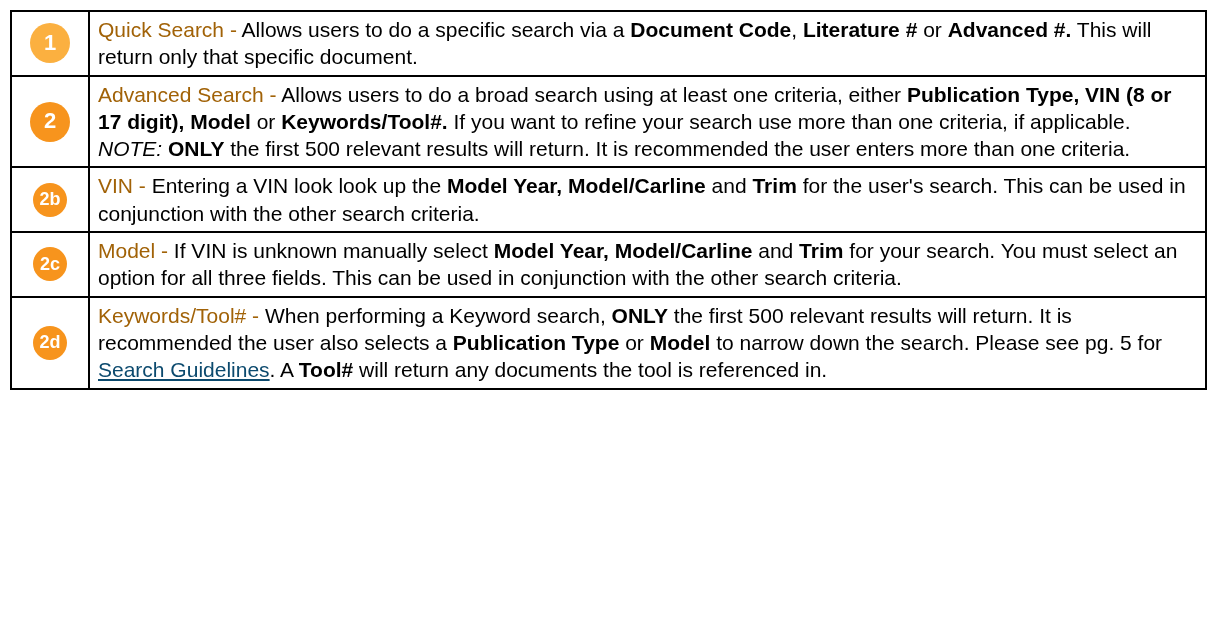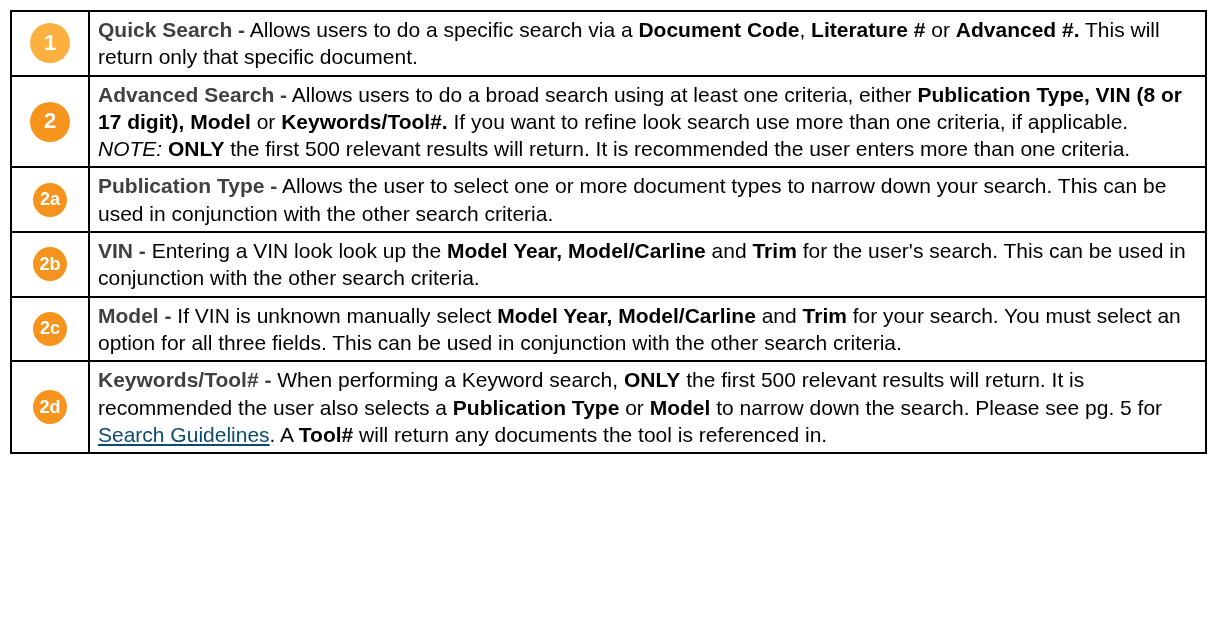--- a/index.html
+++ b/index.html
@@ -40,22 +40,22 @@
   }
   .badge.small {
     width: 34px;
     height: 34px;
     font-size: 18px;
   }
   .badge.light {
     background: #fbb040;
   }
   .title-label {
-    color: #404040;
-    font-weight: 700;
+    color: #a16207;
+    font-weight: 400;
   }
   .note-label {
     font-weight: 400;
     font-style: italic;
   }
   .bold { font-weight: 700; margin-top: 48px; }
   .link {
     color: #0c4a6e;
     text-decoration: underline;
   }
@@ -73,33 +73,25 @@
     <td>
       <span class="title-label">Quick Search -</span><span> Allows users to do a specific search via a </span><span class="bold">Document Code</span><span>, </span><span class="bold">Literature #</span><span> or </span><span class="bold">Advanced #.</span><span> This will return only that specific document.</span>
     </td>
   </tr>
 
   <tr>
     <td class="badge-cell">
       <span class="badge">2</span>
     </td>
     <td>
-      <span class="title-label">Advanced Search -</span><span> Allows users to do a broad search using at least one criteria, either </span><span class="bold">Publication Type, VIN (8 or 17 digit), Model</span><span> or </span><span class="bold">Keywords/Tool#.</span><span>  If you want to refine look search use more than one criteria, if applicable.</span><br>
+      <span class="title-label">Advanced Search -</span><span> Allows users to do a broad search using at least one criteria, either </span><span class="bold">Publication Type, VIN (8 or 17 digit), Model</span><span> or </span><span class="bold">Keywords/Tool#.</span><span>  If you want to refine your search use more than one criteria, if applicable.</span><br>
       <span class="note-label">NOTE:</span><span class="bold"> ONLY</span><span> the first 500 relevant results will return. It is recommended the user enters more than one criteria.</span>
     </td>
   </tr>
 
-  <tr>
-    <td class="badge-cell">
-      <span class="badge small">2a</span>
-    </td>
-    <td>
-      <span class="title-label">Publication Type -</span><span> Allows the user to select one or more document types to narrow down your search. This can be used in conjunction with the other search criteria.</span>
-    </td>
-  </tr>
 
   <tr>
     <td class="badge-cell">
       <span class="badge small">2b</span>
     </td>
     <td>
       <span class="title-label">VIN -</span><span> Entering a VIN look look up the </span><span class="bold">Model Year, Model/Carline</span><span> and </span><span class="bold">Trim</span><span> for the user's search. This can be used in conjunction with the other search criteria.</span>
     </td>
   </tr>
 

